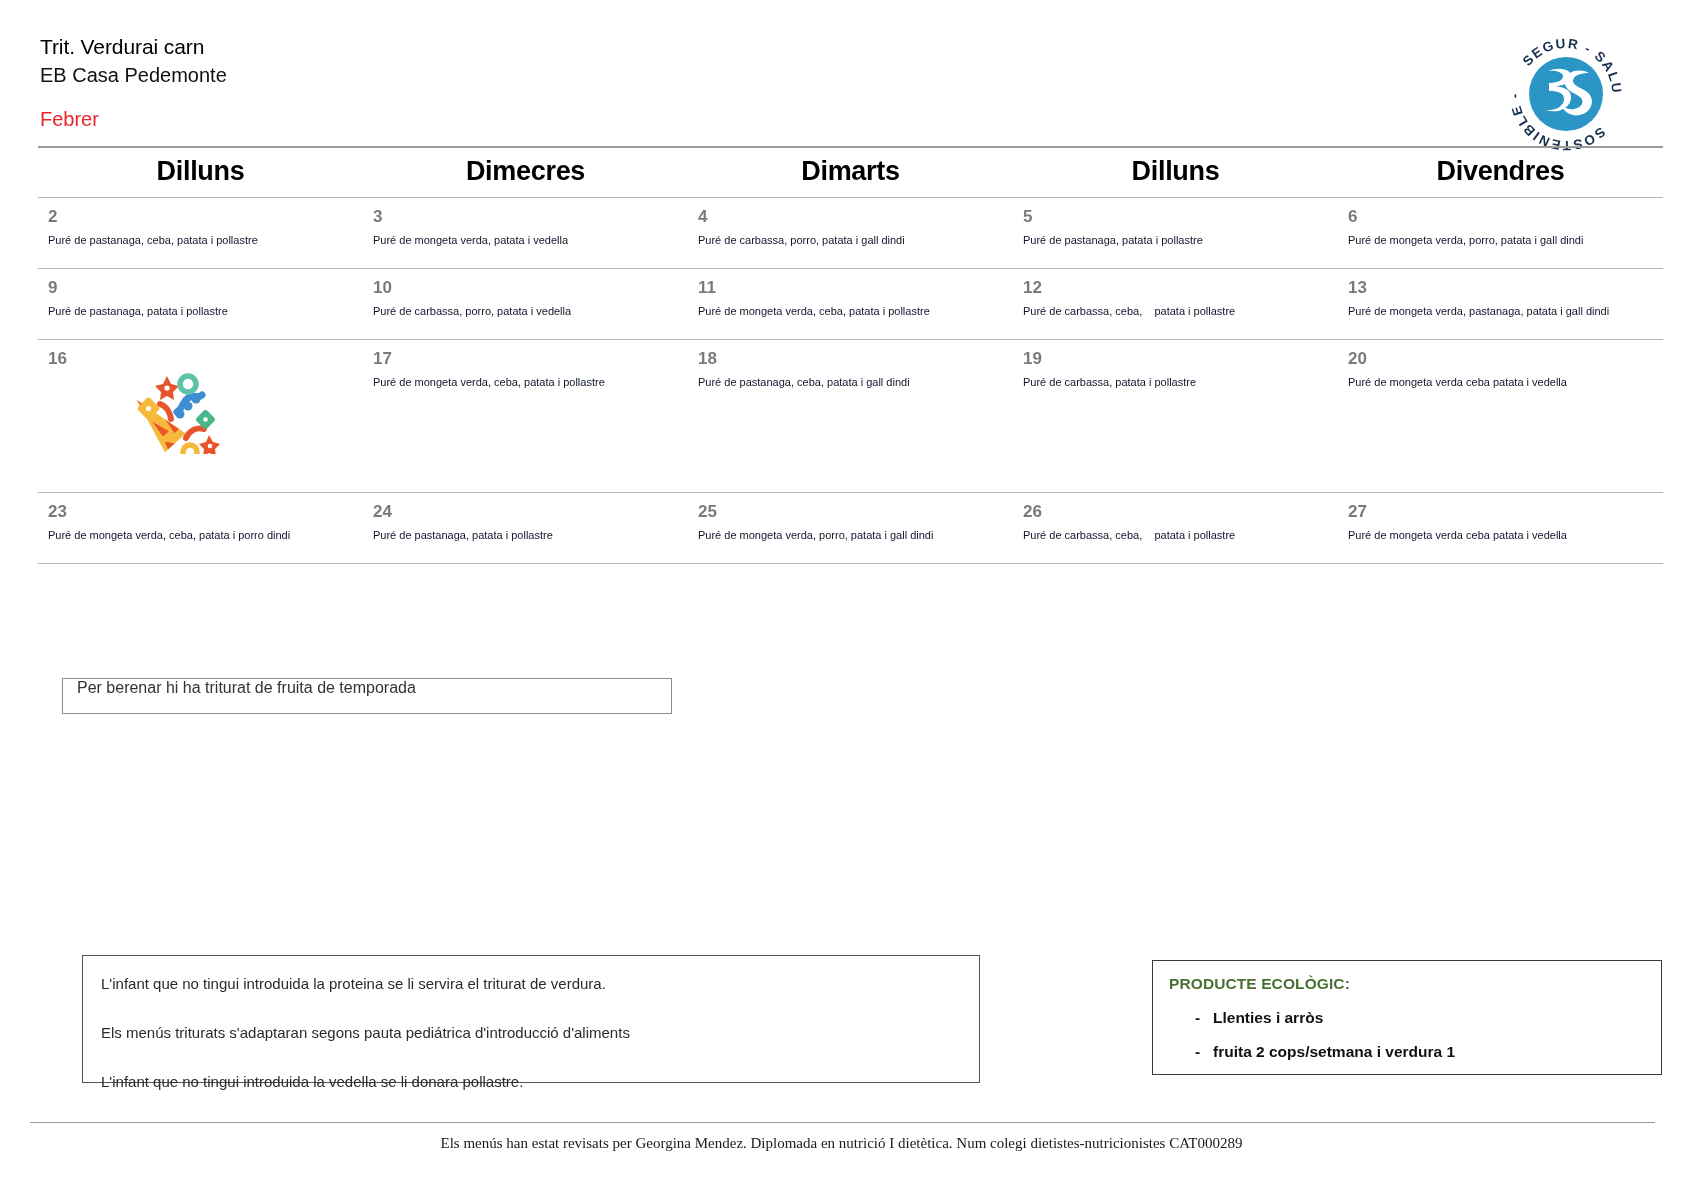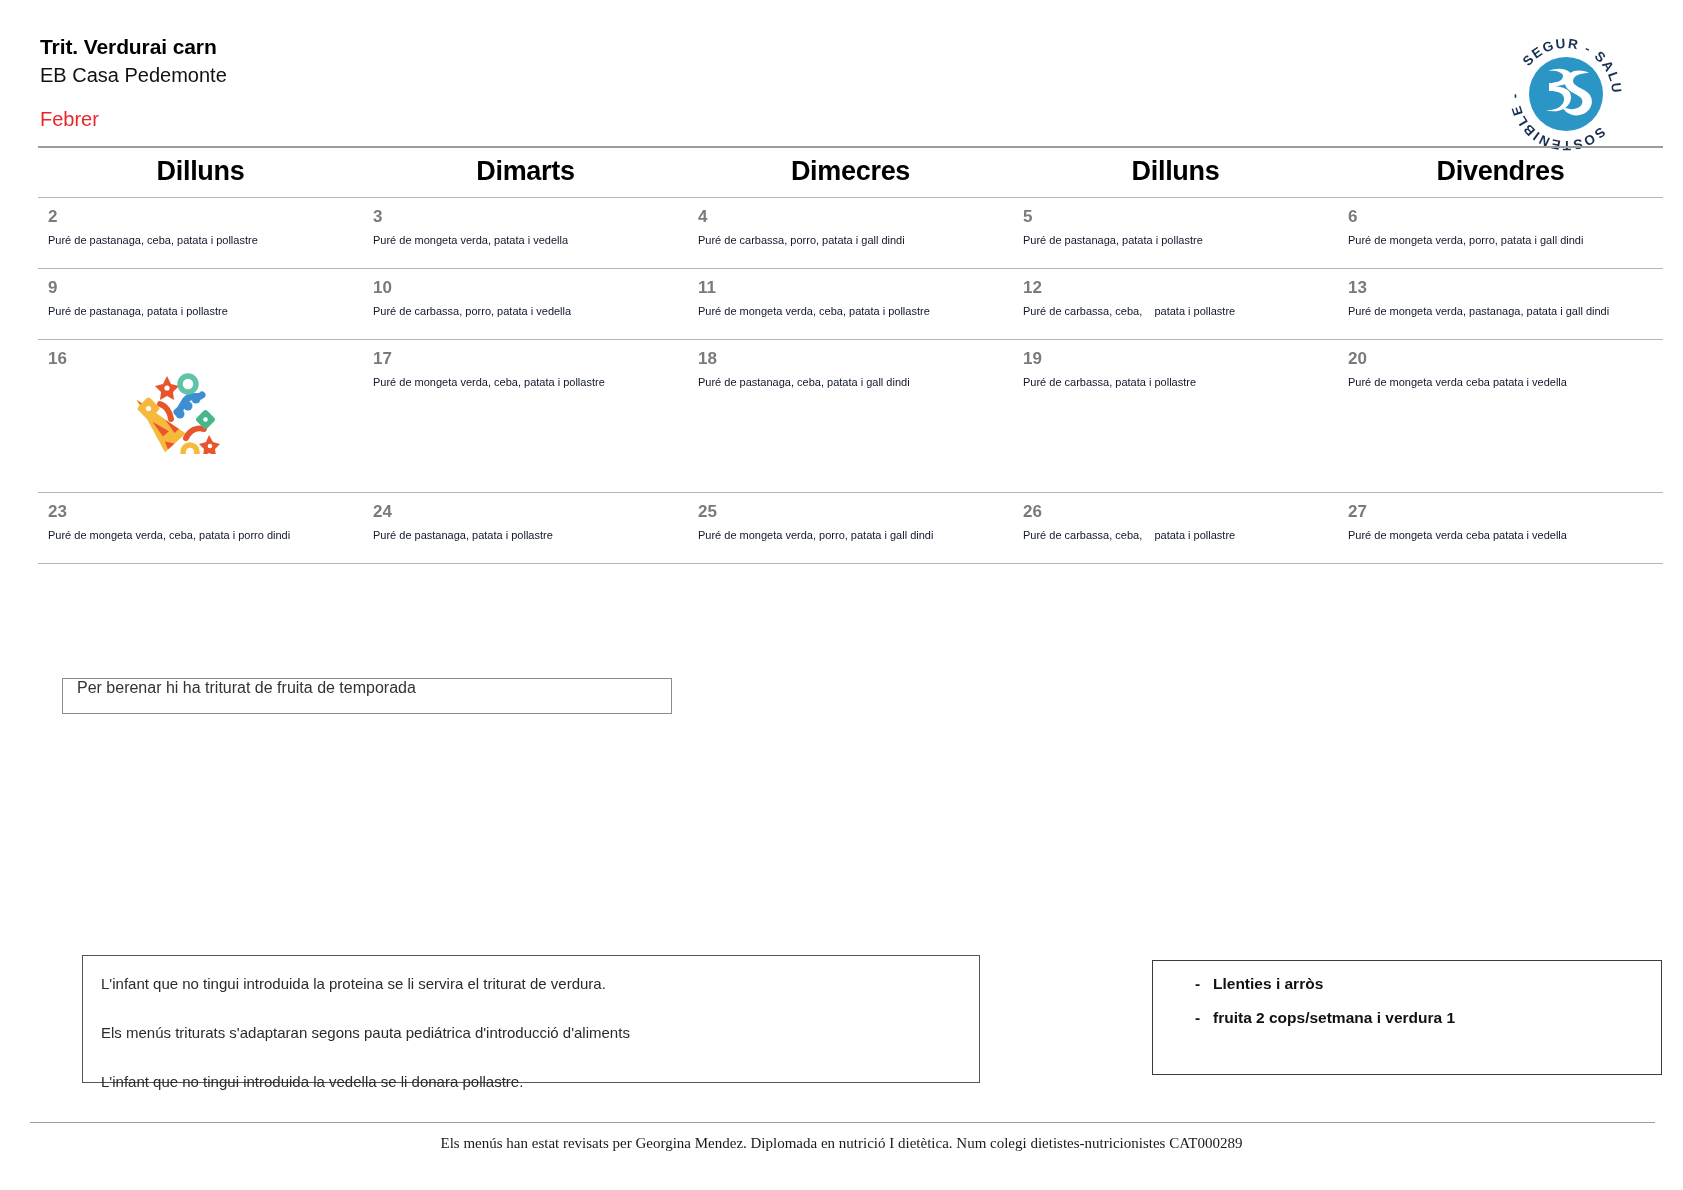--- a/index.html
+++ b/index.html
@@ -27,21 +27,21 @@
   .header {
     position: absolute;
     left: 40px;
     top: 30px;
     width: 1600px;
     height: 110px;
   }
   .title-block { position: absolute; left: 0; top: 4px; }
   .doc-title {
     font-size: 21px;
-    font-weight: bold;
+    font-weight: normal;
     color: #000000;
     letter-spacing: -0.1px;
     line-height: 26px;
   }
   .doc-subtitle {
     font-size: 20px;
     font-weight: normal;
     color: #111111;
     line-height: 26px;
     margin-top: 2px;
@@ -244,22 +244,22 @@
           </text>
         </g>
       </svg>
     </div>
   </div>
 
   <div class="cal">
     <div class="rule"></div>
     <div class="weekday-row">
       <div class="weekday">Dilluns</div>
+      <div class="weekday">Dimecres</div>
       <div class="weekday">Dimarts</div>
-      <div class="weekday">Dimecres</div>
       <div class="weekday">Dilluns</div>
       <div class="weekday">Divendres</div>
     </div>
 
     <div class="rule thin"></div>
     <div class="week">
       <div class="daycell">
         <div class="daynum">2</div>
         <div class="daytext">Puré de pastanaga, ceba, patata i pollastre</div>
       </div>
@@ -400,20 +400,21 @@
     <span class="berenar-text">Per berenar hi ha triturat de fruita de temporada</span>
   </div>
 
   <div class="notes-box">
     <div class="notes-line">L'infant que no tingui introduida la proteina se li servira el triturat de verdura.</div>
     <div class="notes-line">Els menús triturats s'adaptaran segons pauta pediátrica d'introducció d'aliments</div>
     <div class="notes-line">L'infant que no tingui introduida la vedella se li donara pollastre.</div>
   </div>
 
   <div class="eco-box">
+    <div class="eco-title">PRODUCTE ECOLÒGIC:</div>
     <div class="eco-item">
       <span class="eco-dash">-</span>
       <span>Llenties i arròs</span>
     </div>
     <div class="eco-item">
       <span class="eco-dash">-</span>
       <span>fruita 2 cops/setmana i verdura 1</span>
     </div>
   </div>
 

